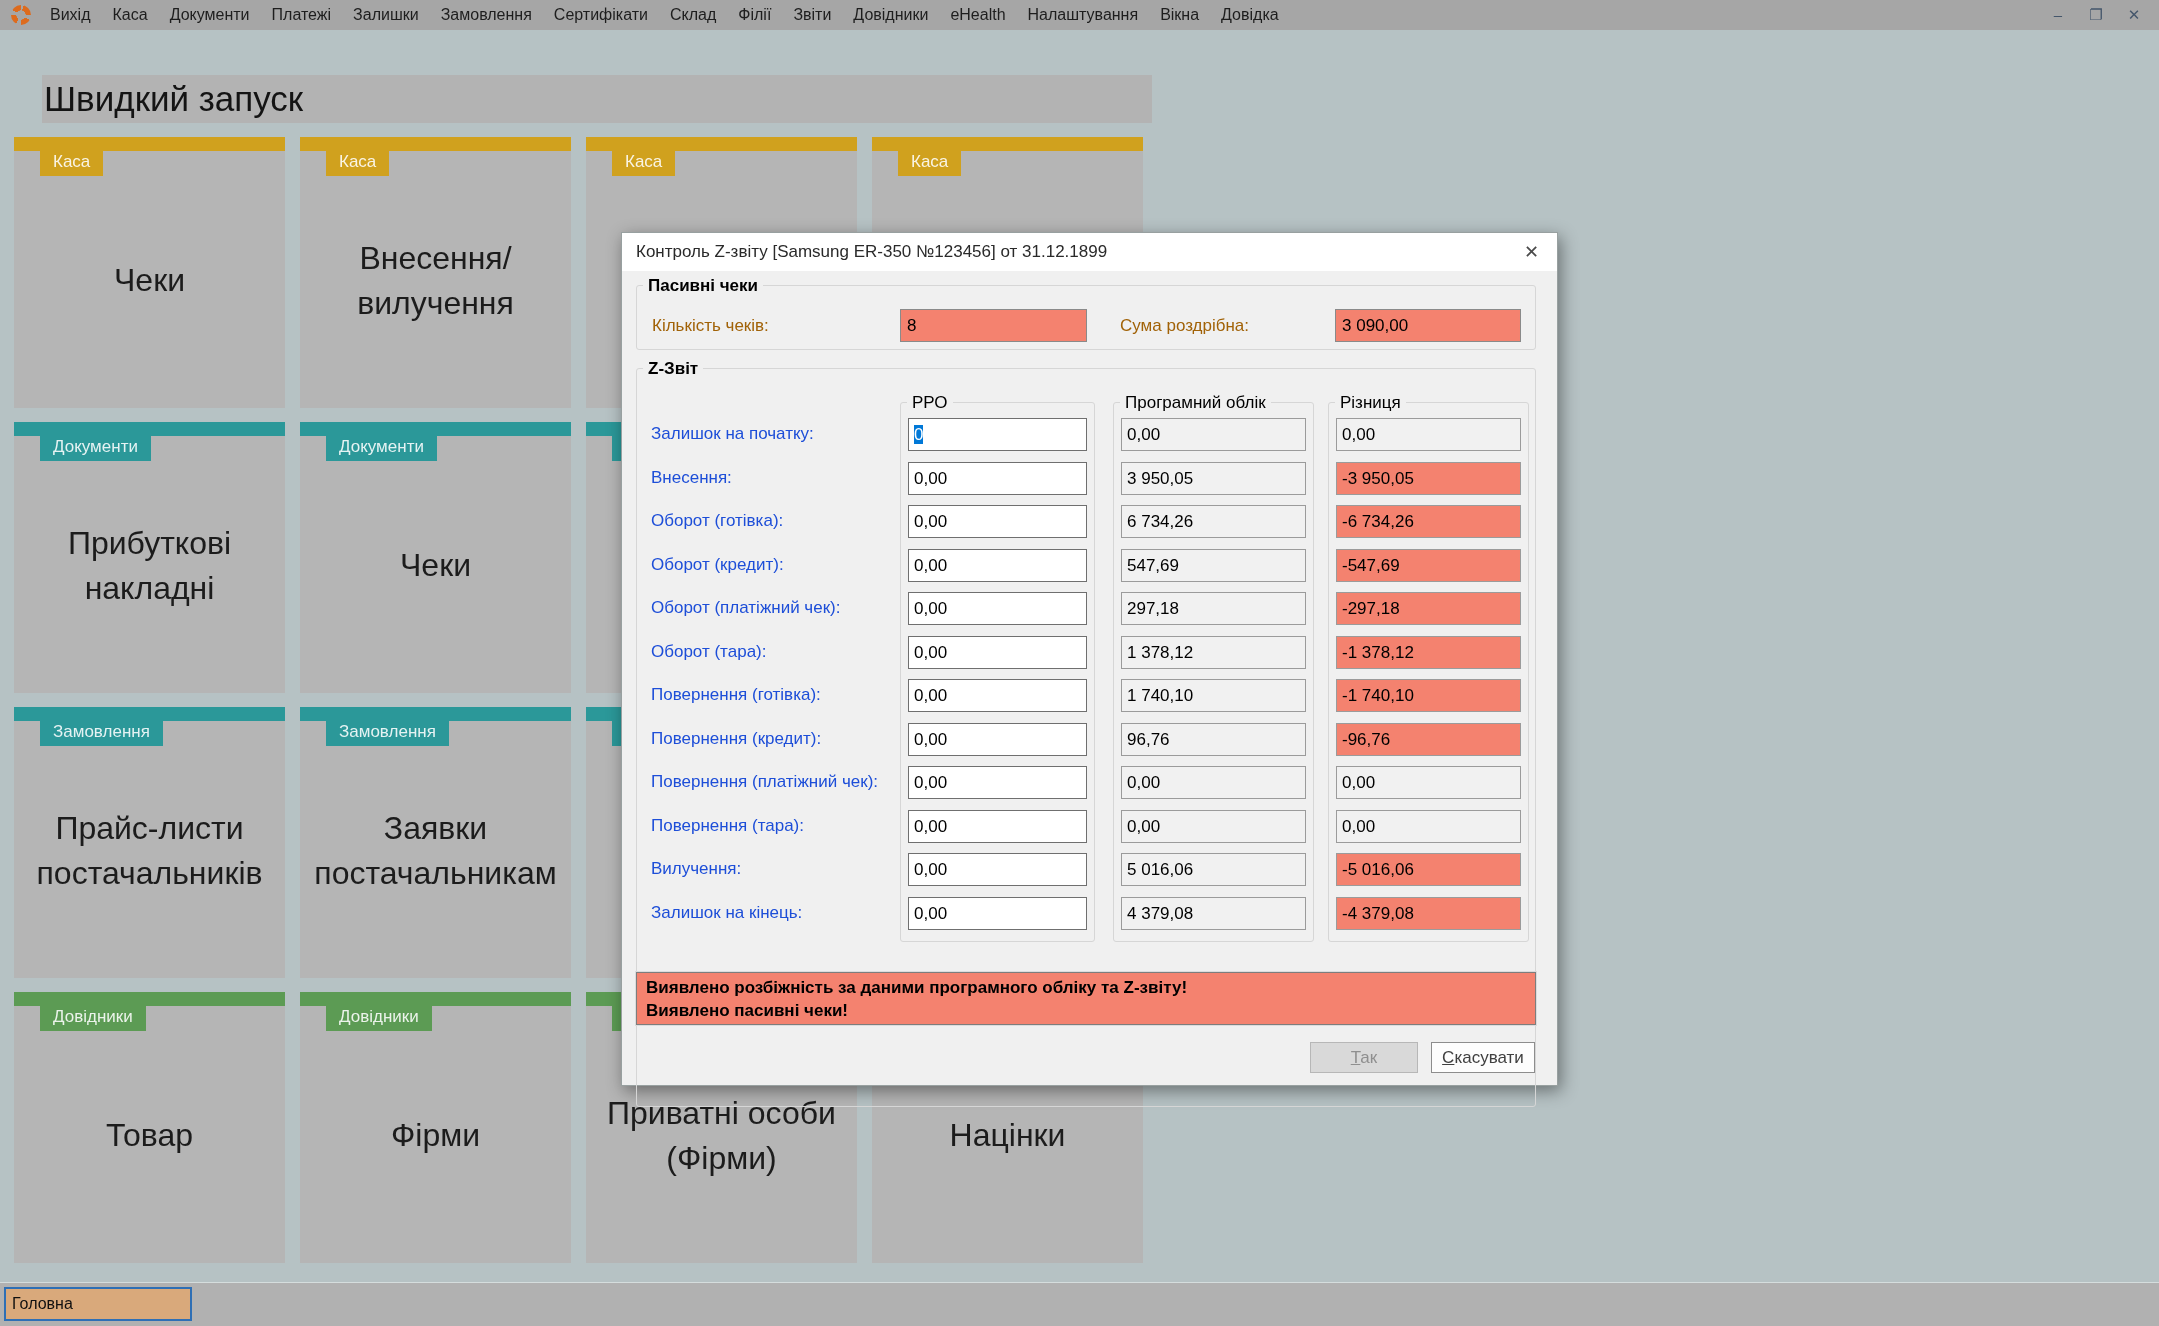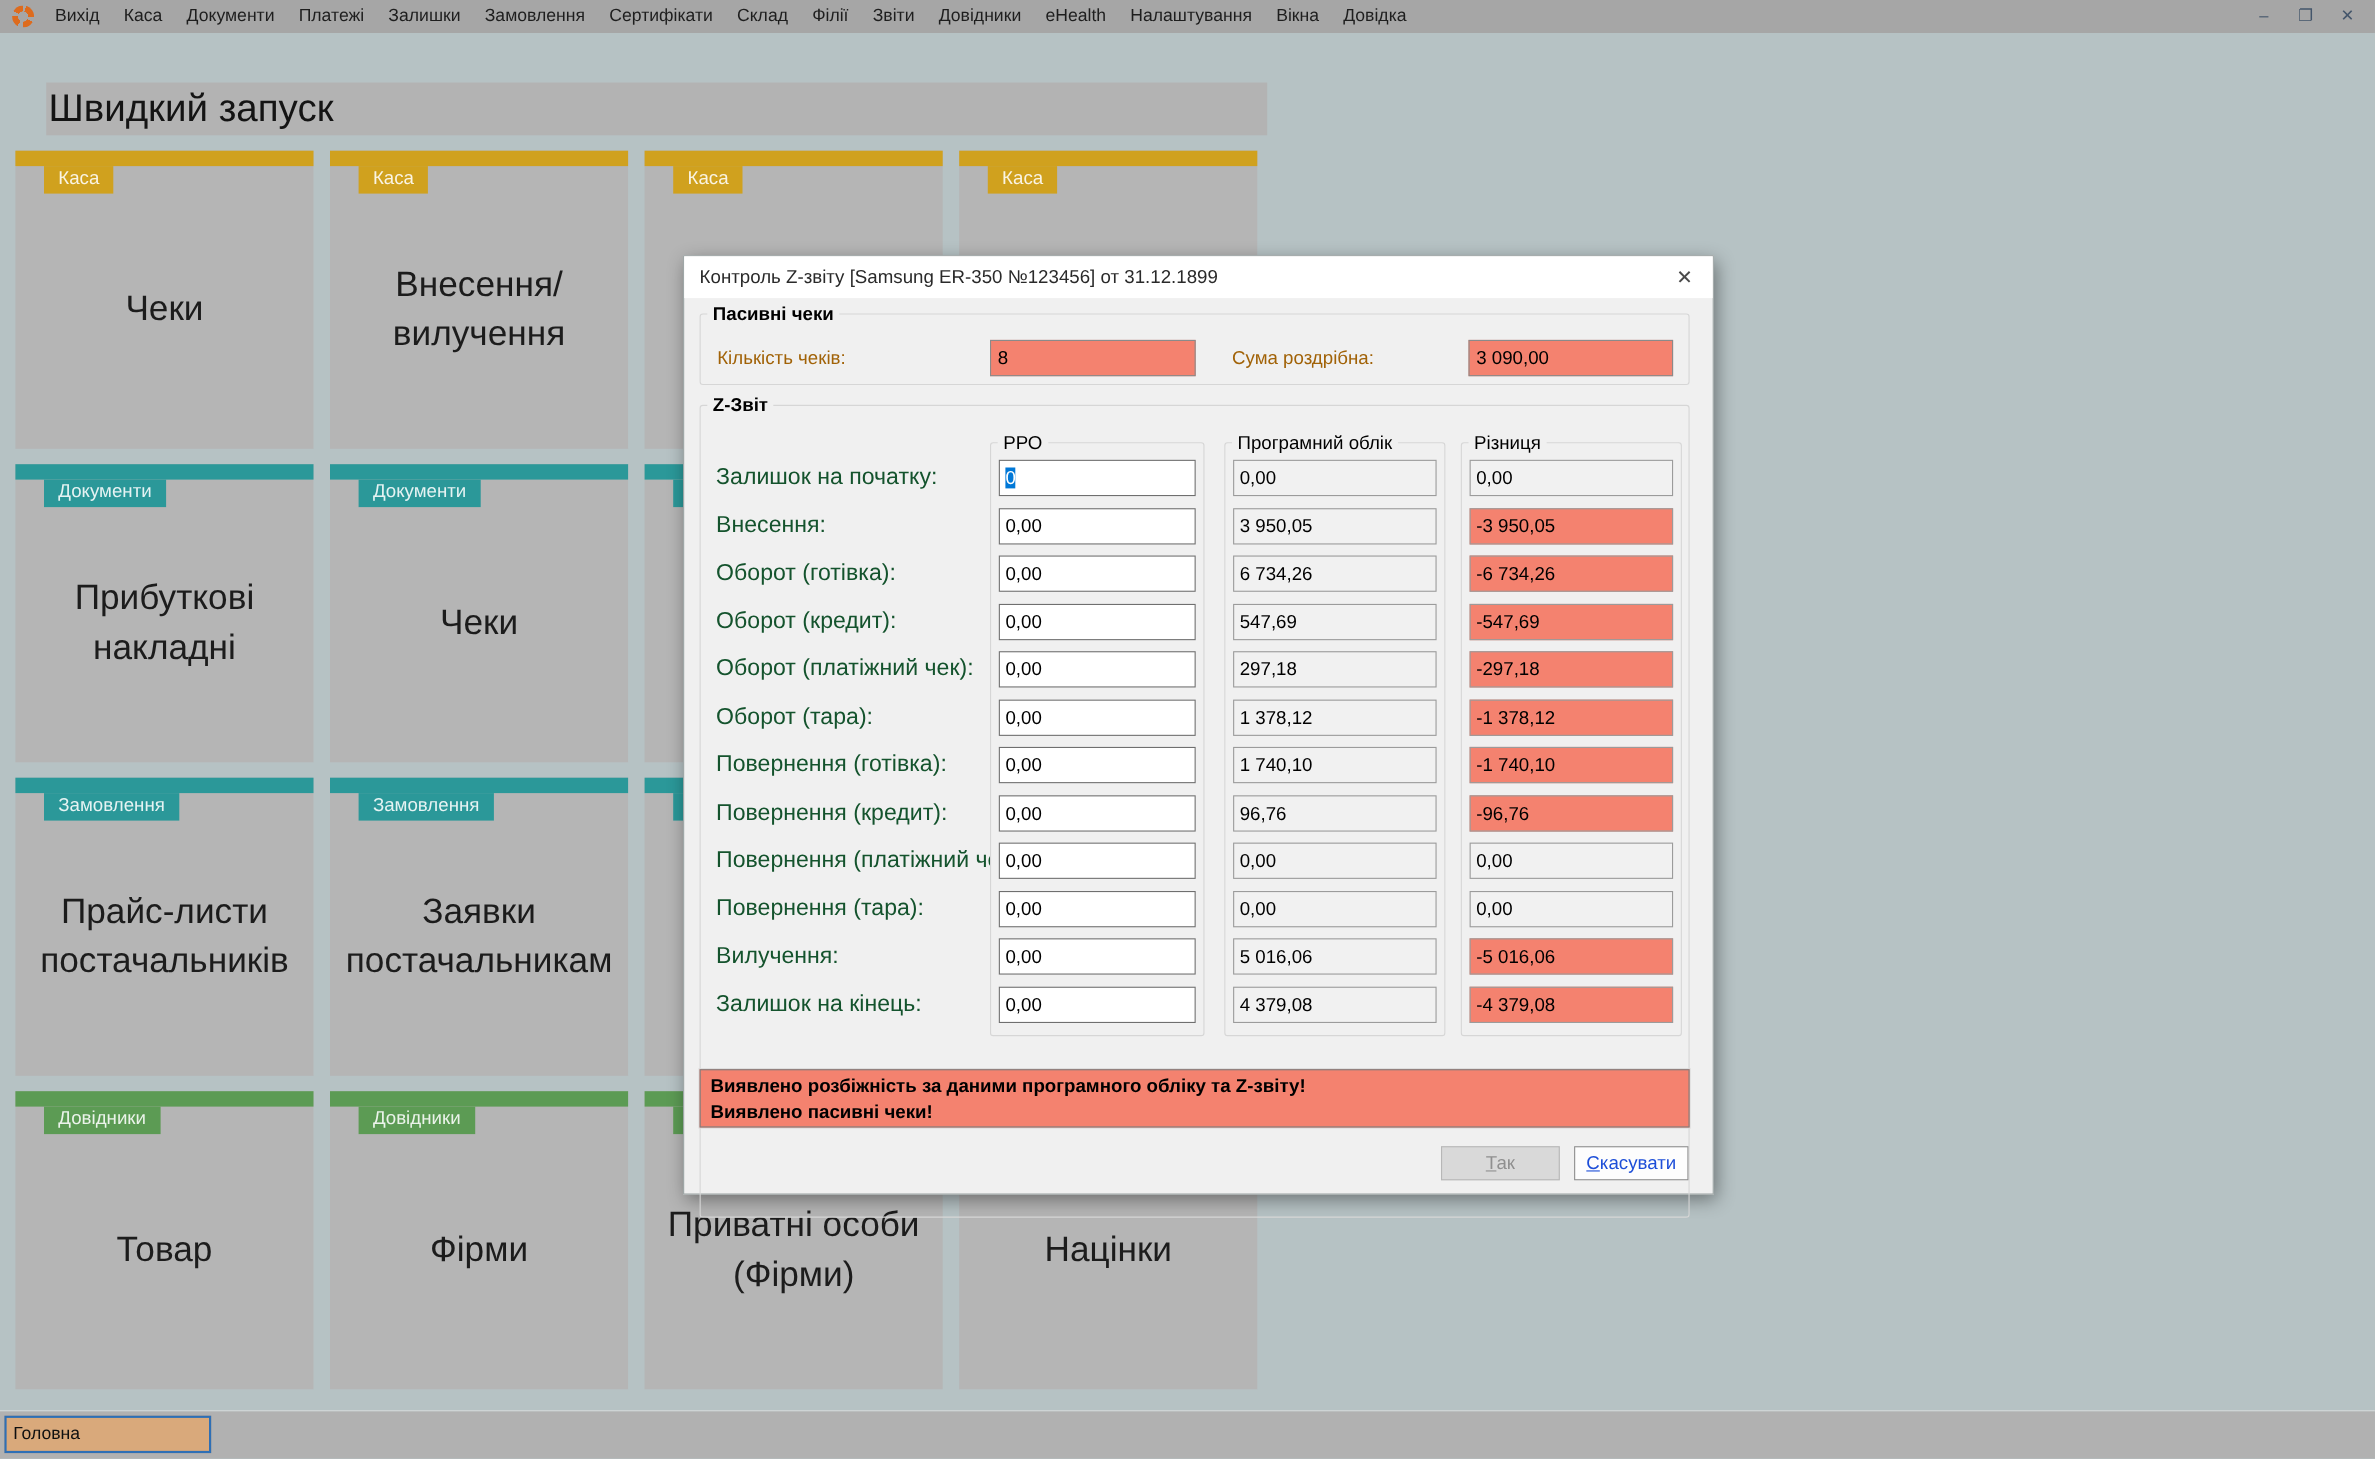--- a/index.html
+++ b/index.html
@@ -82,21 +82,21 @@
     border:1px solid #8a8a8a;font-size:17px;line-height:31px;padding-left:6px;color:#000;
   }
   .field.red{background:var(--alert,#F4826F)}
   .f1{left:263px;width:187px} .f2{left:698px;width:186px}
   .g-zreport{left:14px;top:97px;width:900px;height:739px}
   .zlabels{
     position:absolute;left:14px;top:48px;width:249px;
     display:flex;flex-direction:column;row-gap:10.5px;
   }
   .zlabel{
-    height:33px;line-height:33px;font-size:21px;color:#14532d;
+    height:33px;line-height:33px;font-size:17px;color:#1d4ed8;
     white-space:nowrap;overflow:hidden;
   }
   .colgroup{position:absolute;top:33px;height:540px;border:1px solid #d6d6d6;border-radius:3px;box-sizing:border-box}
   .cg-rro{left:263px;width:195px}
   .cg-prog{left:476px;width:201px}
   .cg-diff{left:691px;width:201px}
   .stack{padding:15px 7px 0;display:flex;flex-direction:column;row-gap:10.5px}
   .zfield{
     height:33px;box-sizing:border-box;border:1px solid #9b9b9b;background:#f1f1f1;
     font-size:17px;line-height:31px;padding-left:5px;color:#000;white-space:nowrap;overflow:hidden;
@@ -105,21 +105,21 @@
   .zfield.alert{background:var(--alert,#F4826F)}
   .sel{background:var(--sel-blue,#0078D7);color:#fff}
   .warnbox{
     position:absolute;left:14px;top:701px;width:900px;height:53px;box-sizing:border-box;
     background:var(--alert,#F4826F);border:1px solid #7d7d7d;
     box-shadow:0 0 0 1px #dcdcdc;
     padding:3px 9px;font-size:17px;font-weight:bold;line-height:23px;color:#000;
   }
   .btn{
     position:absolute;top:771px;height:31px;font-size:17px;font-family:inherit;
-    border:1px solid #8d8d8d;background:#fdfdfd;color:#1d4ed8;cursor:pointer;padding:0;
+    border:1px solid #8d8d8d;background:#fdfdfd;color:#404040;cursor:pointer;padding:0;
   }
   .btn[disabled]{background:#d9d9d9;color:#8f8f8f;border-color:#b7b7b7;cursor:default}
   .btn-ok{left:688px;width:108px}
   .btn-cancel{left:809px;width:104px}
   
   .taskbar{
     position:absolute;left:0;bottom:0;width:100%;height:44px;
     background:#B1B1B1;border-top:1px solid #D5DDDD;z-index:25;box-sizing:border-box;
   }
   .task-tab{

